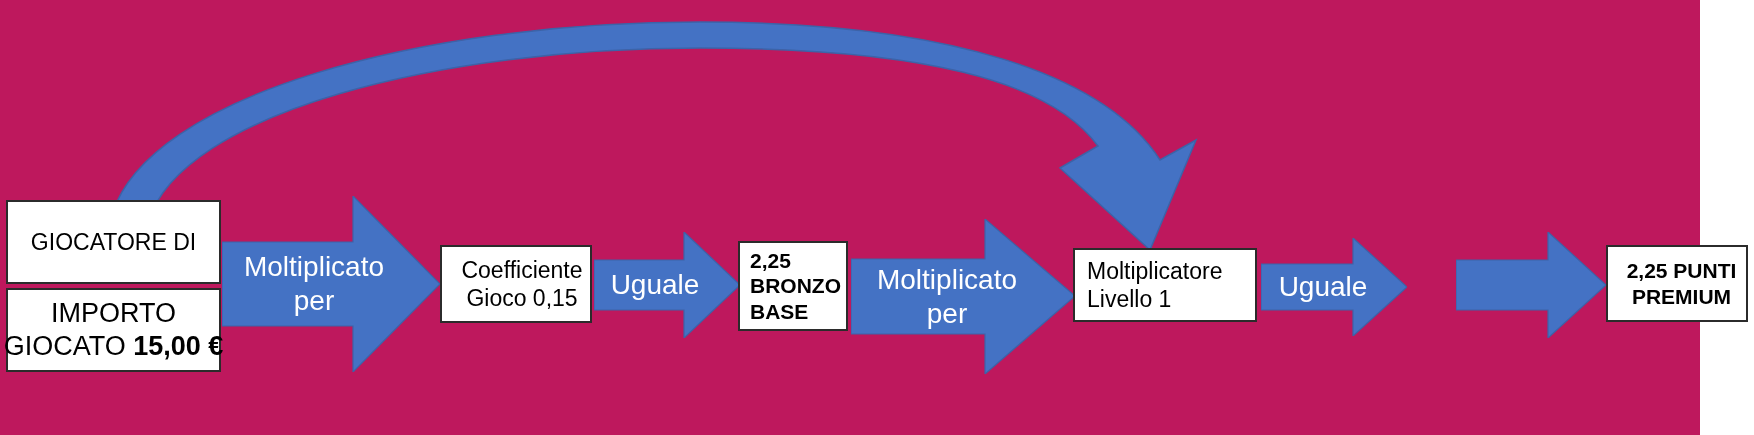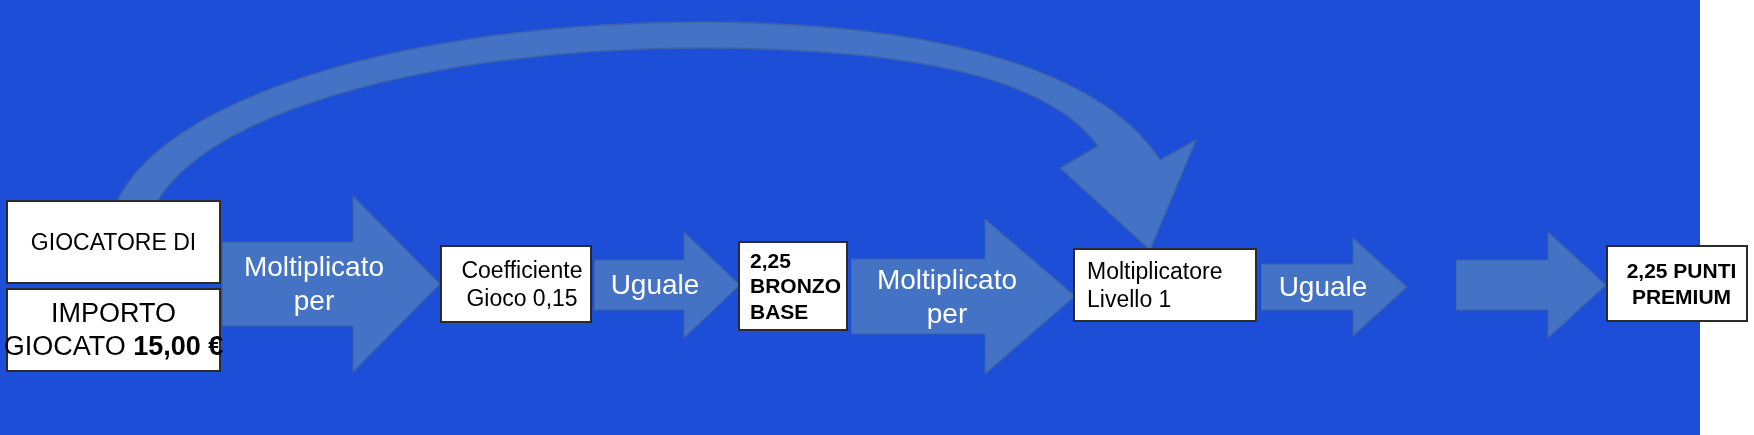--- a/index.html
+++ b/index.html
@@ -9,21 +9,21 @@
     height: 435px;
     background: #ffffff;
     font-family: "Liberation Sans", sans-serif;
     overflow: hidden;
   }
 
   #diagram {
     position: relative;
     width: 1700px;
     height: 435px;
-    background: #1d4ed8;
+    background: #be185d;
   }
 
   
   #curve-layer {
     position: absolute;
     left: 0;
     top: 0;
     width: 1754px;
     height: 435px;
     pointer-events: none;

